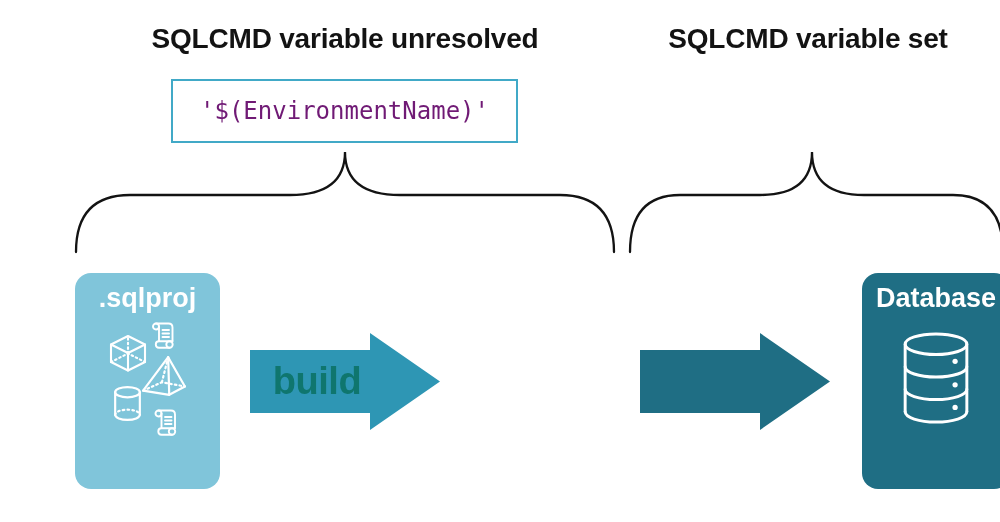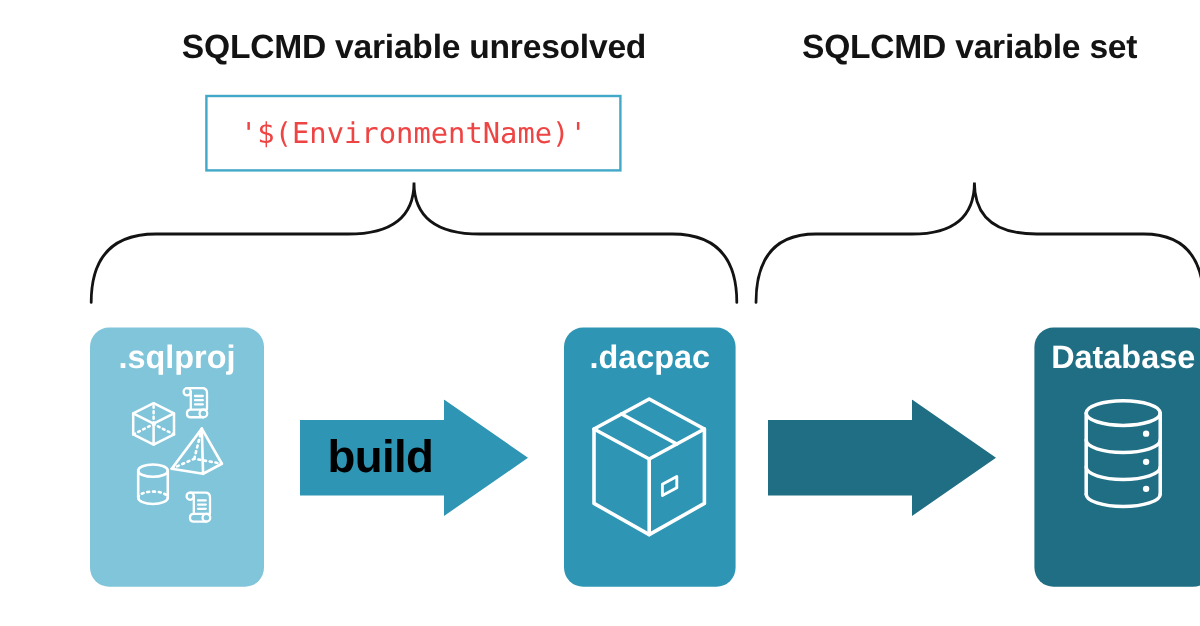--- a/index.html
+++ b/index.html
@@ -21,21 +21,21 @@
     color:var(--text);text-align:center;letter-spacing:-0.2px;
   }
   .heading.h-left{left:30px;width:550px;}
   .heading.h-right{left:598px;width:340px;}
   .codebox{
     position:absolute;top:79px;background:#fff;border:2.5px solid var(--code-border);
     box-sizing:border-box;display:flex;align-items:center;justify-content:center;
   }
   .codebox.cb-left{left:131px;width:347px;height:64px;}
   .codebox.cb-right{left:668px;width:200px;height:63px;}
-  .code{font-family:"DejaVu Sans Mono","Liberation Mono",monospace;font-size:24px;color:#ef4444;white-space:pre;}
+  .code{font-family:"DejaVu Sans Mono","Liberation Mono",monospace;font-size:24px;color:#701a75;white-space:pre;}
   .braces{position:absolute;left:0;top:145px;width:1000px;height:112px;}
   .braces path{fill:none;stroke:var(--brace);stroke-width:2.3;stroke-linecap:round;}
   .node{position:absolute;top:273px;height:216px;border-radius:16px;color:var(--icon);}
   .node-label{
     position:absolute;top:11px;left:0;right:0;text-align:center;
     font-weight:700;font-size:27px;line-height:28px;color:#fff;
   }
   #node-sqlproj{left:35px;width:145px;background:var(--sqlproj-bg);}
   #node-dacpac{left:430px;width:143px;background:var(--teal);}
   #node-database{left:822px;width:148px;background:var(--dark-teal);}
@@ -45,21 +45,21 @@
   .icon svg .fill{fill:currentColor;stroke:none;}
   .arrow{position:absolute;top:333px;width:190px;height:97px;}
   #arrow-build{left:210px;}
   #arrow-deploy{left:600px;}
   .arrow svg{position:absolute;left:0;top:0;width:100%;height:100%;}
   #arrow-build polygon{fill:var(--teal);}
   #arrow-deploy polygon{fill:var(--dark-teal);}
   .arrow-label{
     position:absolute;left:0;top:17px;width:134px;height:63px;
     display:flex;align-items:center;justify-content:center;
-    color:#000000;font-weight:700;font-size:38px;letter-spacing:-0.5px;
+    color:#0f766e;font-weight:700;font-size:38px;letter-spacing:-0.5px;
   }
 </style>
 </head>
 <body>
 
 <div id="canvas">
 
   <div class="heading h-left">SQLCMD variable unresolved</div>
   <div class="heading h-right">SQLCMD variable set</div>
 
@@ -123,32 +123,20 @@
     </span>
   </div>
 
   <div class="arrow" id="arrow-build">
     <svg viewBox="0 0 190 97">
       <polygon points="0,17 120,17 120,0 190,48.5 120,97 120,80 0,80"></polygon>
     </svg>
     <span class="arrow-label">build</span>
   </div>
 
-  <div class="node" id="node-dacpac">
-    <div class="node-label">.dacpac</div>
-    <span class="icon" style="left:15px;top:53px;width:113px;height:126px;">
-      <svg viewBox="0 0 113 125" stroke-width="3">
-        <path d="M56 6 L102 31 V93 L56 119 L10 93 V31 Z"></path>
-        <path d="M10 31 L56 56 L102 31"></path>
-        <path d="M56 56 V119"></path>
-        <path d="M33 18.5 L79 43.5"></path>
-        <path d="M67 77 L79 70.5 V80 L67 86.5 Z" stroke-width="2.4"></path>
-      </svg>
-    </span>
-  </div>
 
   <div class="arrow" id="arrow-deploy">
     <svg viewBox="0 0 190 97">
       <polygon points="0,17 120,17 120,0 190,48.5 120,97 120,80 0,80"></polygon>
     </svg>
   </div>
 
   <div class="node" id="node-database">
     <div class="node-label">Database</div>
     <span class="icon" style="left:36px;top:58px;width:76px;height:94px;">

